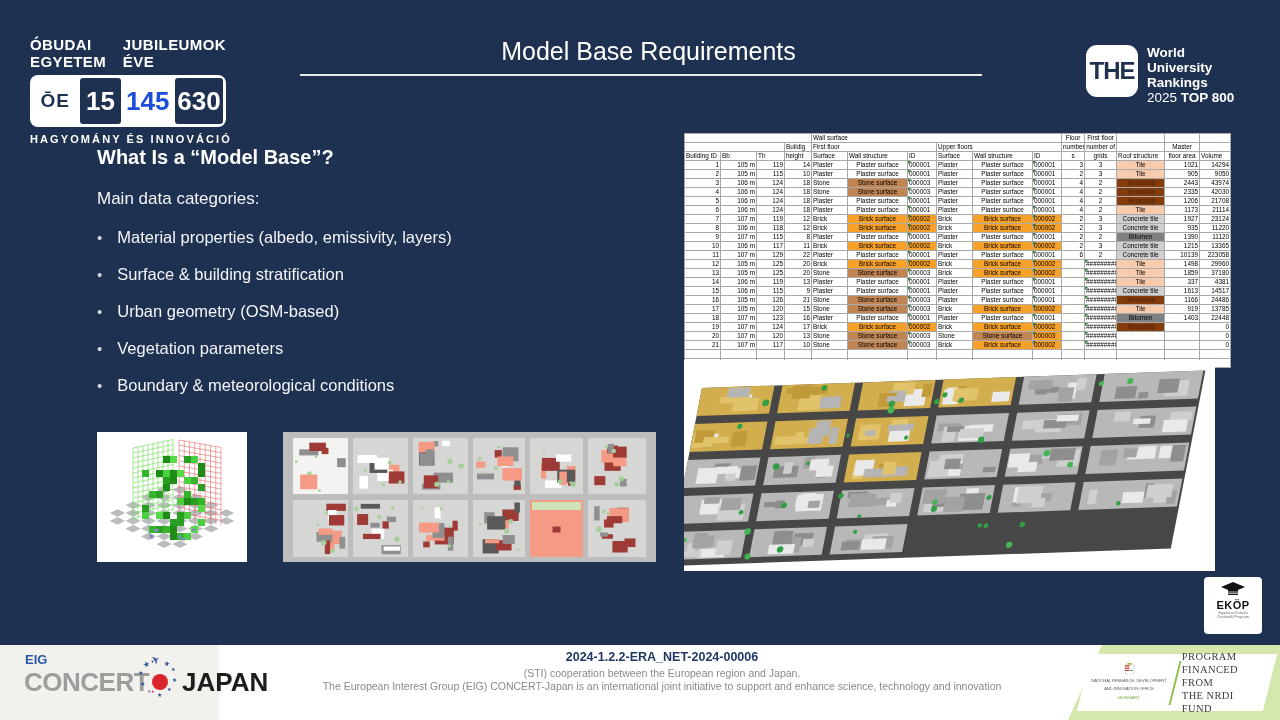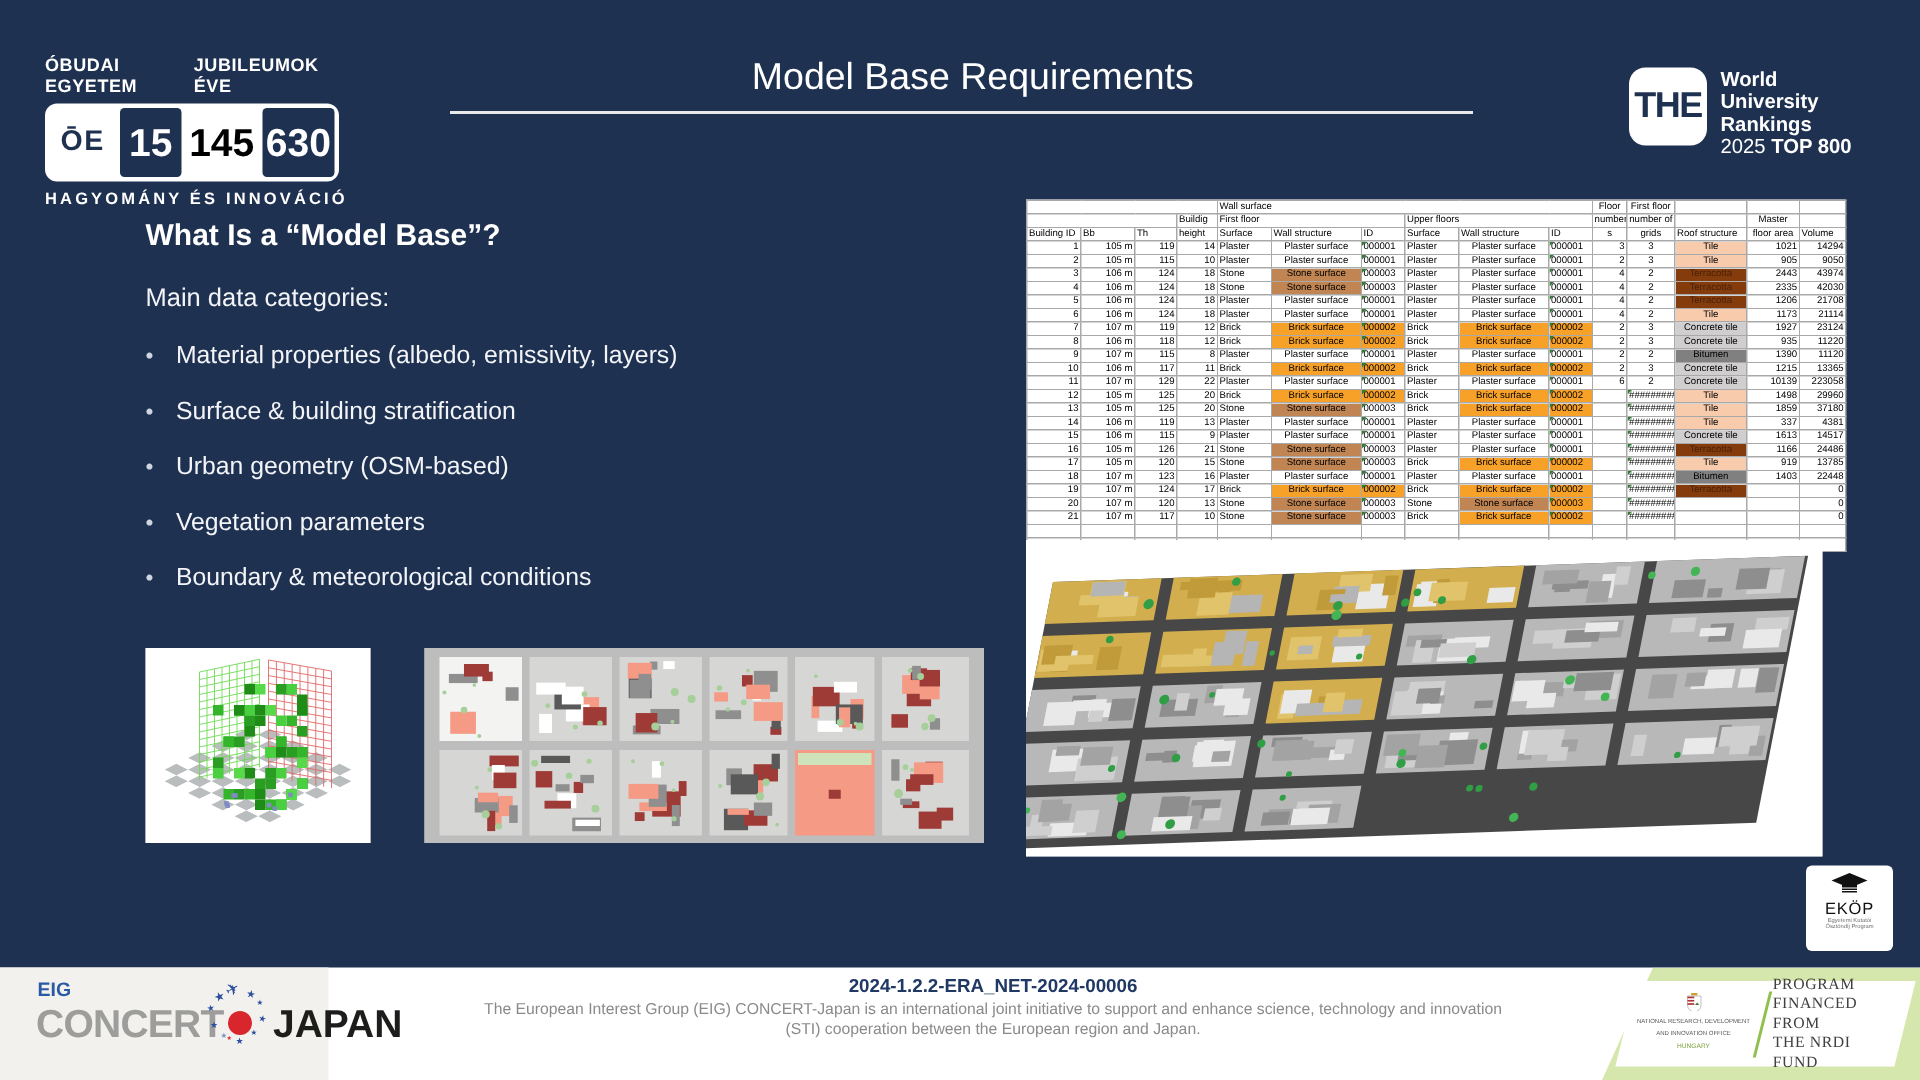--- a/index.html
+++ b/index.html
@@ -1,26 +1,26 @@
 <!DOCTYPE html>
 <html><head>
 <meta charset="utf-8">
 <style>
   html,body{margin:0;padding:0}
   body{width:1280px;height:720px;position:relative;overflow:hidden;
        background:#1F3150;font-family:"Liberation Sans",sans-serif;}
 
   
   #oe-logo{position:absolute;left:30px;top:36px;width:196px;}
-  .oe-top{display:flex;justify-content:space-between;color:#fff;font-size:12px;font-weight:bold;letter-spacing:.4px;margin-bottom:5px}
+  .oe-top{display:flex;justify-content:space-between;color:#fff;font-size:15px;font-weight:bold;letter-spacing:.4px;margin-bottom:5px}
   .oe-strip{background:#fff;border-radius:8px;padding:3px;display:flex;gap:3px;height:46px}
   .oe-seg{display:flex;align-items:center;justify-content:center;font-weight:bold}
   .oe-mark{width:46px;color:#1F3150;font-size:19px;letter-spacing:1px}
   .seg-dark{background:#1F3150;color:#fff;font-size:26px;border-radius:3px}
-  .seg-light{color:#000000;font-size:26px}
+  .seg-light{color:#1d4ed8;font-size:26px}
   .w42{width:42px}.w50{width:50px}
   .oe-bottom{text-align:center;color:#fff;font-size:11px;font-weight:bold;letter-spacing:2.1px;margin-top:6px;white-space:nowrap}
 
   
   #slide-title{position:absolute;left:17px;right:0;top:37px;text-align:center;color:#fff;font-size:25px;font-weight:400}
   #title-underline{position:absolute;left:300px;top:74px;width:682px;height:2px;background:#e9e9e9}
 
   
   #the-logo{position:absolute;left:1086px;top:45px;display:flex;gap:9px;align-items:flex-start}
   .the-box{width:52px;height:52px;background:#fff;border-radius:11px;display:flex;align-items:center;justify-content:center;
@@ -49,21 +49,21 @@
   
   .imgbox{position:absolute;background:#fff}
   #img-voxel{left:97px;top:432px;width:150px;height:130px}
   #img-map{left:283px;top:432px;width:373px;height:130px}
   #img-city{left:684px;top:360px;width:531px;height:211px}
   .imgbox svg{display:block}
 
   
   #ekop{position:absolute;left:1204px;top:577px;width:58px;height:57px;background:#fff;border-radius:4px;
         text-align:center;padding-top:5px;box-sizing:border-box}
-  #ekop .name{font-size:11px;font-weight:400;color:#111;letter-spacing:.5px;line-height:11px}
+  #ekop .name{font-size:11px;font-weight:700;color:#111;letter-spacing:.5px;line-height:11px}
   #ekop .sub{font-size:7px;color:#6f6f6f;line-height:7px;transform:scale(.55);transform-origin:top center;width:100px;margin-left:-21px}
 
   
   #footer{position:absolute;left:0;top:645px;width:1280px;height:75px;background:#fff}
   #eig-box{position:absolute;left:0;top:0;width:219px;height:75px;background:#f2f1ee}
   .eig-small{position:absolute;left:25px;top:7px;color:#2a5aa5;font-size:13px;font-weight:bold}
   .eig-concert{position:absolute;left:24px;top:22px;color:#9d9d9c;font-size:26px;font-weight:bold;letter-spacing:-.5px}
   .eig-japan{position:absolute;left:182px;top:22px;color:#1d1d1b;font-size:26px;font-weight:bold}
   #star-ring{position:absolute;left:138px;top:14px;width:44px;height:46px}
   #star-ring .jp-dot{position:absolute;left:14px;top:15px;width:16px;height:16px;border-radius:50%;background:#d8262c}
@@ -1226,22 +1226,22 @@
         <span style="left: 0px; top: 11px; font-size: 6px; color: rgb(43, 78, 158); transform: rotate(-10deg);">★</span>
         <span style="left: 5px; top: 2px; font-size: 8px; color: rgb(43, 78, 158); transform: rotate(-20deg);">★</span>
         <span style="left: 13px; top: 31px; font-size: 4px; color: rgb(216, 38, 44); transform: rotate(0deg);">★</span>
       </div>
     <div class="eig-japan">JAPAN</div>
   </div>
 
   <div id="footer-center">
     <div class="f1">2024-1.2.2-ERA_NET-2024-00006</div>
     <div class="fp">
+      <div>(STI) cooperation between the European region and Japan.</div>
       <div>The European Interest Group (EIG) CONCERT-Japan is an international joint initiative to support and enhance science, technology and innovation</div>
-      <div>(STI) cooperation between the European region and Japan.</div>
     </div>
   </div>
 
   <div id="nrdi-band"></div>
   <div id="nrdi-card">
     <div id="nrdi-inner">
       <div class="nrdi-office">
         <svg width="11" height="12" viewBox="0 0 11 12">
           <rect x="3.4" y="0" width="4.2" height="1.6" fill="#c9a227"></rect>
           <path d="M1 2 h9 v6 a4.5 4.5 0 0 1 -9 0 z" fill="#fff" stroke="#999" stroke-width="0.4"></path>

